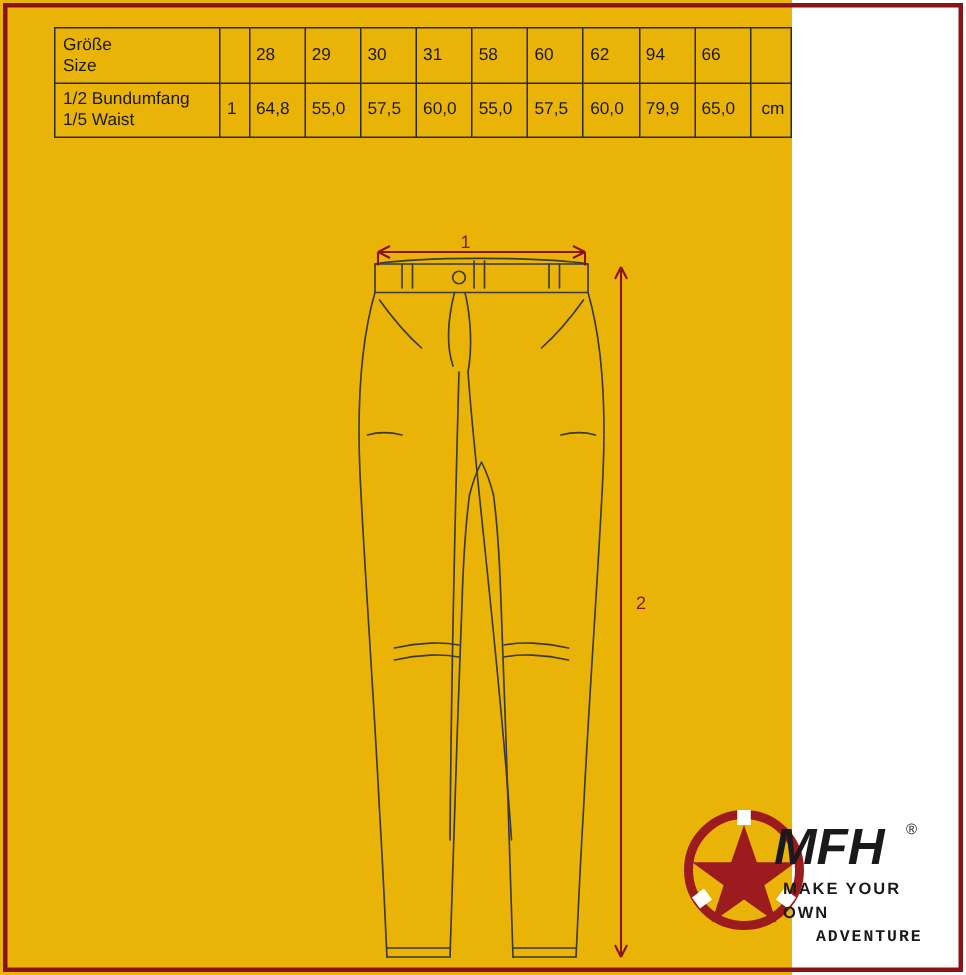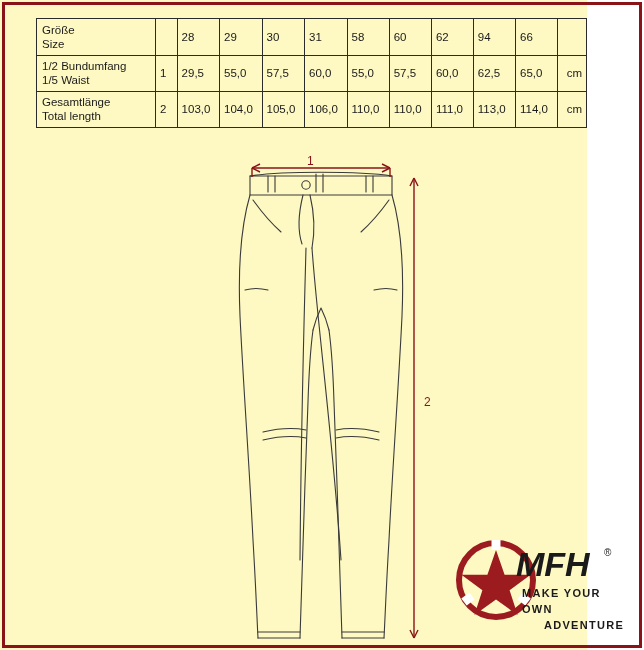--- a/index.html
+++ b/index.html
@@ -11,23 +11,23 @@
     width: 644px;
     height: 650px;
     font-family: "Liberation Sans", sans-serif;
     color: #1a1a1a;
     position: relative;
     overflow: hidden;
   }
   #page {
     position: absolute;
     left: 0; top: 0;
-    width: 587px;
+    width: 528px;
     height: 650px;
-    background: #fef9c3;
+    background: #eab308;
   }
 
   
   .size-table {
     position: absolute;
     left: 36px;
     top: 18px;
     border-collapse: collapse;
     font-size: 11.5px;
     line-height: 1.25;
@@ -97,21 +97,21 @@
   .logo-text {
     position: absolute;
     left: 70px;
     top: 56px;
     font-size: 11px;
     letter-spacing: 1.3px;
     font-weight: bold;
     color: #1a1a1a;
     line-height: 1.45;
   }
-  .logo-text .l2 { padding-left: 22px; display: block; }
+  .logo-text .l2 { padding-left: 22px; display: block; font-family: Liberation Mono, monospace; }
 </style>
 </head>
 <body>
 
 <div id="page">
 
   <svg width="644" height="650" style="position:absolute;left:0;top:0;">
     <rect x="3.5" y="3.5" width="637" height="643" fill="none" stroke="#8a1318" stroke-width="3"></rect>
   </svg>
 
@@ -133,46 +133,29 @@
         <td class="val">94</td>
         <td class="val">66</td>
         <td class="blank"></td>
       </tr>
       <tr>
         <td class="label">
           <span class="lbl2">1/2 Bundumfang</span>
           <span class="lbl2">1/5 Waist</span>
         </td>
         <td class="idx">1</td>
-        <td class="val">29,5</td>
+        <td class="val">64,8</td>
         <td class="val">55,0</td>
         <td class="val">57,5</td>
         <td class="val">60,0</td>
         <td class="val">55,0</td>
         <td class="val">57,5</td>
         <td class="val">60,0</td>
-        <td class="val">62,5</td>
+        <td class="val">79,9</td>
         <td class="val">65,0</td>
-        <td class="unit">cm</td>
-      </tr>
-      <tr>
-        <td class="label">
-          <span class="lbl2">Gesamtlänge</span>
-          <span class="lbl2">Total length</span>
-        </td>
-        <td class="idx">2</td>
-        <td class="val">103,0</td>
-        <td class="val">104,0</td>
-        <td class="val">105,0</td>
-        <td class="val">106,0</td>
-        <td class="val">110,0</td>
-        <td class="val">110,0</td>
-        <td class="val">111,0</td>
-        <td class="val">113,0</td>
-        <td class="val">114,0</td>
         <td class="unit">cm</td>
       </tr>
     </tbody>
   </table>
 
   <div class="drawing">
     <svg width="644" height="510" viewBox="0 0 644 510">
       <g fill="none" stroke="#3a3a3a" stroke-width="1.1" stroke-linejoin="round" stroke-linecap="round">
 
         <path d="M250,36 L250,55 L392,55 L392,36 Z"></path>

